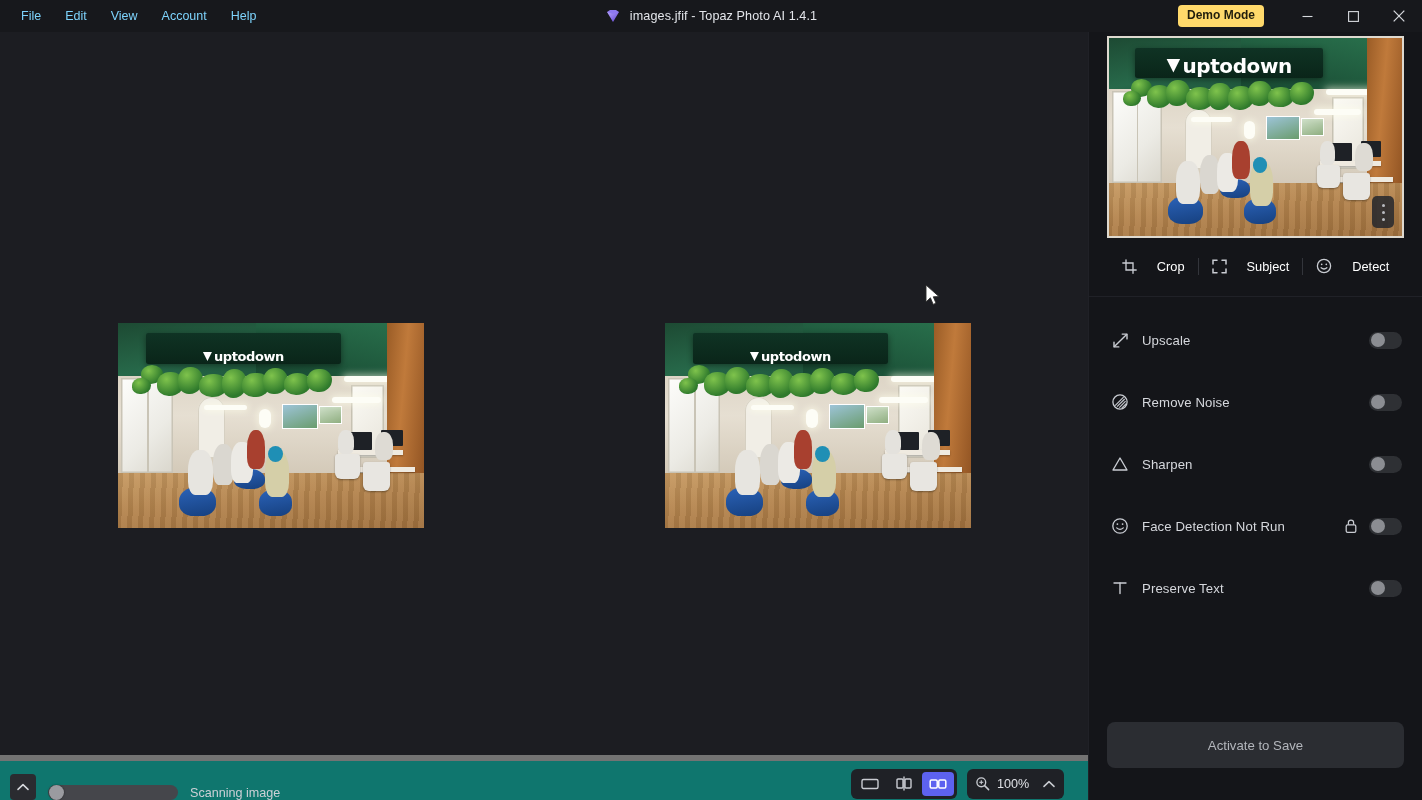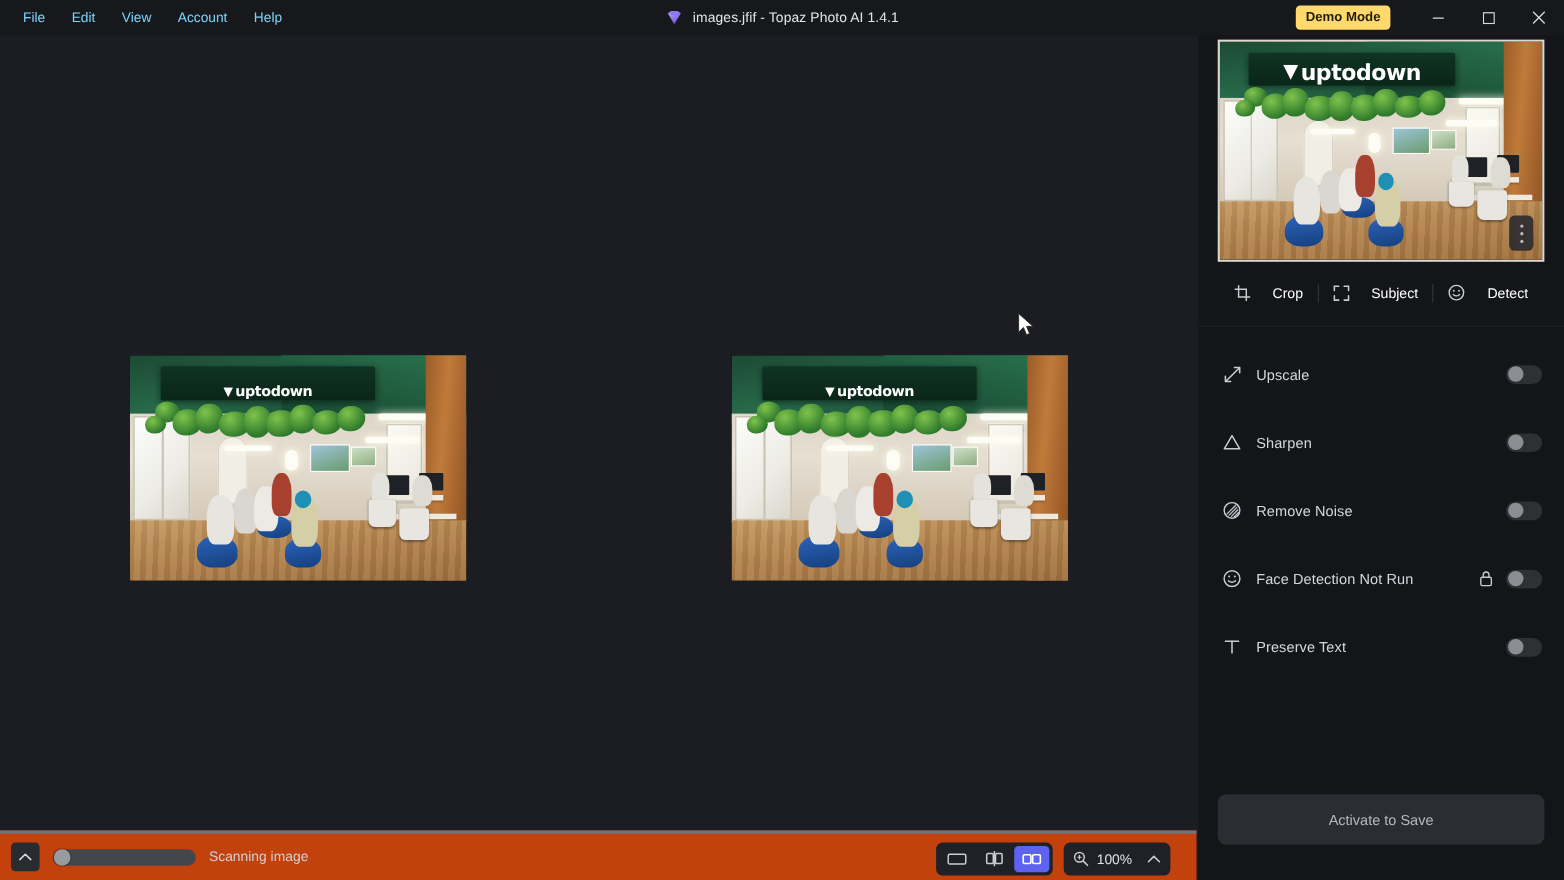--- a/index.html
+++ b/index.html
@@ -108,22 +108,22 @@
   .desk{ position:absolute; background:#efeae0; box-shadow:0 1px 2px rgba(0,0,0,.3); }
   .chairw{ position:absolute; background:#e8e6e1; border-radius:3px 3px 6px 6px;
     box-shadow:0 1px 2px rgba(0,0,0,.35); }
   .mon{ position:absolute; background:#1e2126; border-radius:1px; }
   .lamp{ position:absolute; background:#fdfdf6; border-radius:40px;
     box-shadow:0 0 7px 2px rgba(255,255,235,.55); }
 
   
   .statusbar{
     position:absolute; left:0; top:755px; width:1088px; height:45px;
-    background:#c2410c; display:flex; align-items:center;
-    border-top:3px solid #737373;
+    background:#0f766e; display:flex; align-items:flex-end;
+    border-top:6px solid #737373;
   }
   .collapse-btn{
     width:26px; height:26px; margin-left:10px; border-radius:4px;
     background:#2a2b30; display:flex; align-items:center; justify-content:center;
     cursor:pointer;
   }
   .progress-wrap{ margin-left:12px; position:relative; width:130px; height:15px; }
   .progress-track{ position:absolute; inset:0; background:#45464b; border-radius:9px; }
   .progress-knob{
     position:absolute; left:1px; top:0; width:15px; height:15px; border-radius:50%;
@@ -524,41 +524,41 @@
           </svg>
         </span>
         <span class="filter-label">Upscale</span>
         <span class="switch">
             <i></i>
           </span>
       </div>
 
       <div class="filter-row">
         <span class="filter-icon">
-          <svg width="18" height="16" viewBox="0 0 18 16">
-            <path d="M9 2 L16 14 H2 Z" fill="none" stroke="#c9ccd2" stroke-width="1.35" stroke-linejoin="round"></path>
-          </svg>
-        </span>
-        <span class="filter-label">Sharpen</span>
-        <span class="switch">
-            <i></i>
-          </span>
-      </div>
-
-      <div class="filter-row">
-        <span class="filter-icon">
           <svg width="18" height="18" viewBox="0 0 18 18">
             <circle cx="9" cy="9" r="7.1" fill="none" stroke="#c9ccd2" stroke-width="1.3"></circle>
             <line x1="4.1" y1="12.6" x2="12.6" y2="4.1" stroke="#c9ccd2" stroke-width="1.1"></line>
             <line x1="6.0" y1="13.7" x2="13.7" y2="6.0" stroke="#c9ccd2" stroke-width="1.1"></line>
             <line x1="8.2" y1="14.6" x2="14.6" y2="8.2" stroke="#c9ccd2" stroke-width="1.1"></line>
             <line x1="10.7" y1="15.2" x2="15.2" y2="10.7" stroke="#c9ccd2" stroke-width="1.1"></line>
           </svg>
         </span>
         <span class="filter-label">Remove Noise</span>
+        <span class="switch">
+            <i></i>
+          </span>
+      </div>
+
+      <div class="filter-row">
+        <span class="filter-icon">
+          <svg width="18" height="16" viewBox="0 0 18 16">
+            <path d="M9 2 L16 14 H2 Z" fill="none" stroke="#c9ccd2" stroke-width="1.35" stroke-linejoin="round"></path>
+          </svg>
+        </span>
+        <span class="filter-label">Sharpen</span>
         <span class="switch">
             <i></i>
           </span>
       </div>
 
       <div class="filter-row">
         <span class="filter-icon">
           <svg width="18" height="18" viewBox="0 0 18 18">
             <circle cx="9" cy="9" r="7.2" fill="none" stroke="#c9ccd2" stroke-width="1.3"></circle>
             <circle cx="6.4" cy="7.1" r="0.9" fill="#c9ccd2"></circle>

